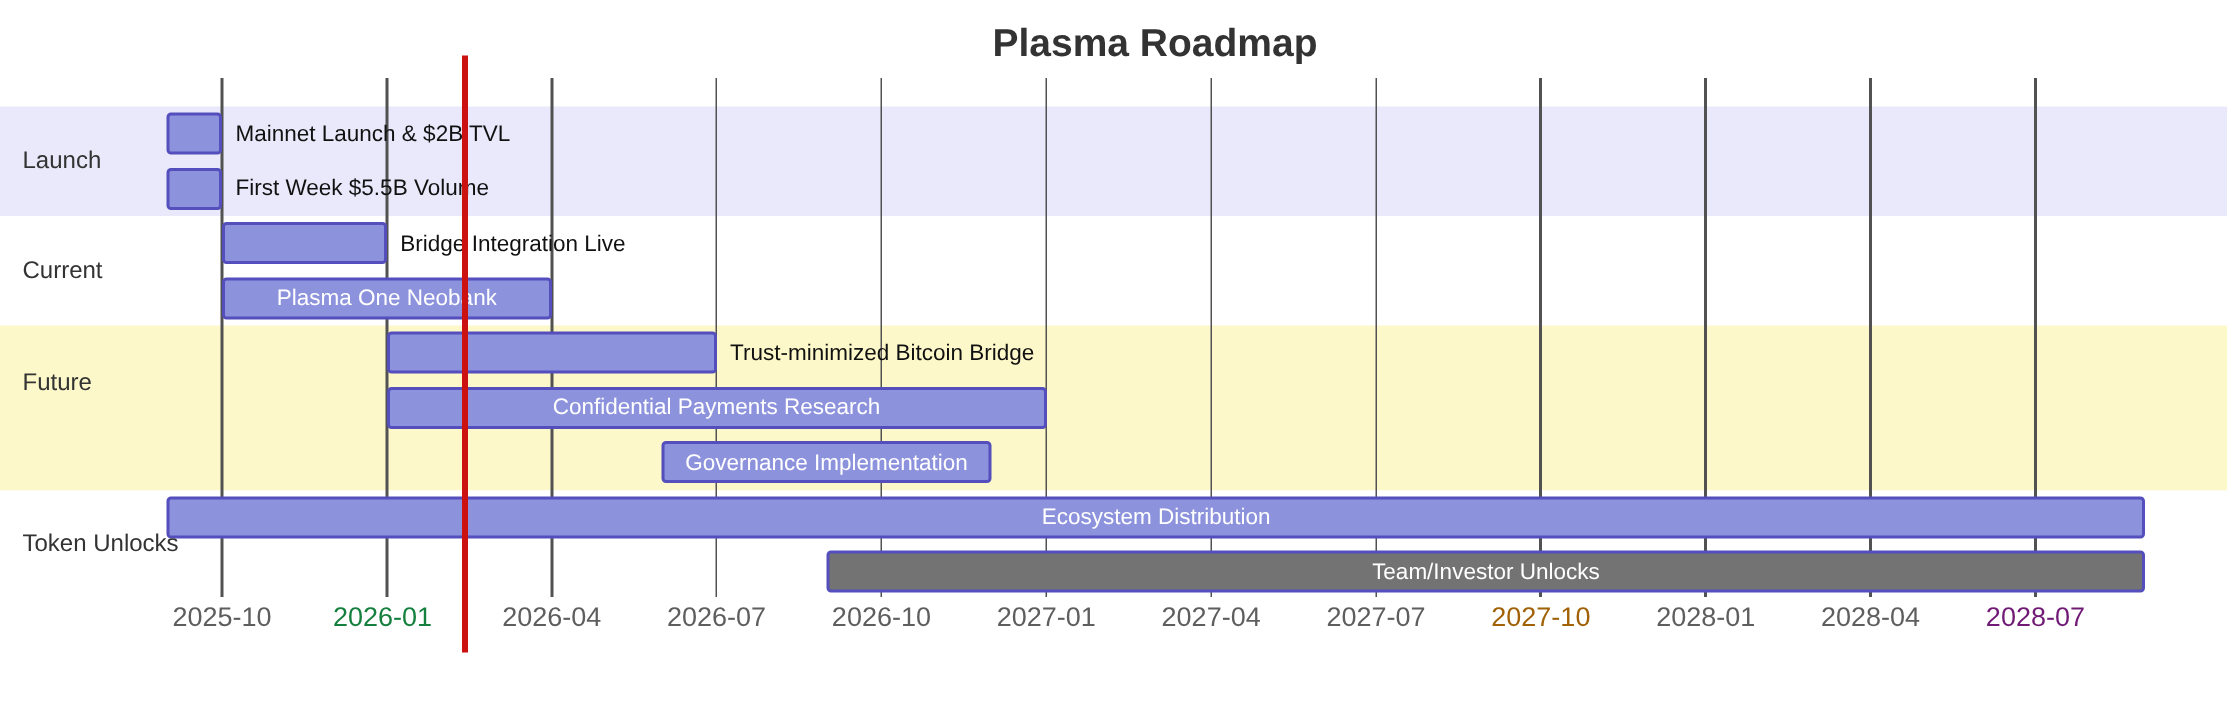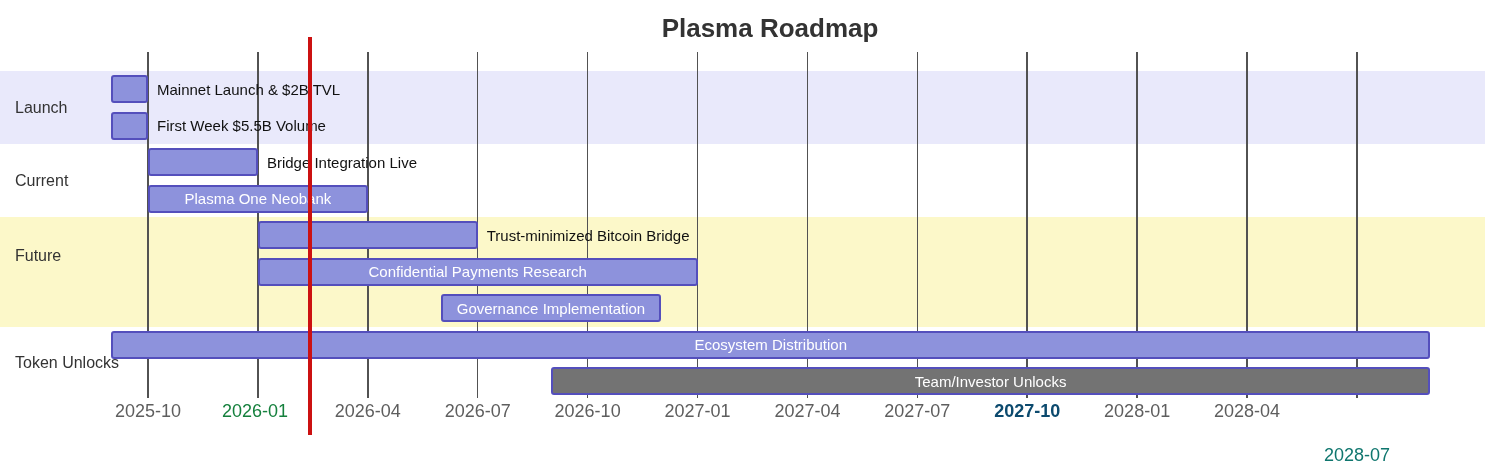--- a/index.html
+++ b/index.html
@@ -58,27 +58,27 @@
       <div class="tick-label" style="left: 477.715px; color: rgb(94, 94, 94);">2026-07</div>
       <div class="gridline" style="left: 586.87px; background: rgb(82, 82, 82);"></div>
       <div class="tick-label" style="left: 587.62px; color: rgb(94, 94, 94);">2026-10</div>
       <div class="gridline" style="left: 696.775px; background: rgb(82, 82, 82);"></div>
       <div class="tick-label" style="left: 697.525px; color: rgb(94, 94, 94);">2027-01</div>
       <div class="gridline" style="left: 806.68px; background: rgb(82, 82, 82);"></div>
       <div class="tick-label" style="left: 807.43px; color: rgb(94, 94, 94);">2027-04</div>
       <div class="gridline" style="left: 916.585px; background: rgb(82, 82, 82);"></div>
       <div class="tick-label" style="left: 917.335px; color: rgb(94, 94, 94);">2027-07</div>
       <div class="gridline" style="left: 1026.49px; background: rgb(82, 82, 82);"></div>
-      <div class="tick-label" style="left: 1027.24px; color: #0c4a6e; font-weight: bold;">2027-10</div>
+      <div class="tick-label" style="left: 1027.24px; color: #a16207;">2027-10</div>
       <div class="gridline" style="left: 1136.39px; background: rgb(82, 82, 82);"></div>
       <div class="tick-label" style="left: 1137.14px; color: rgb(94, 94, 94);">2028-01</div>
       <div class="gridline" style="left: 1246.3px; background: rgb(82, 82, 82);"></div>
       <div class="tick-label" style="left: 1247.05px; color: rgb(94, 94, 94);">2028-04</div>
       <div class="gridline" style="left: 1356.2px; background: rgb(82, 82, 82);"></div>
-      <div class="tick-label" style="left: 1356.95px; color: #0f766e; margin-top: 44px;">2028-07</div>
+      <div class="tick-label" style="left: 1356.95px; color: #701a75;">2028-07</div>
     </div>
   <div id="layer-bars">
       <div class="bar" style="left: 111.365px; top: 75px; width: 36.635px; background: rgb(141, 146, 220); border-color: rgb(84, 79, 188);"></div>
       <div class="bar" style="left: 111.365px; top: 111.5px; width: 36.635px; background: rgb(141, 146, 220); border-color: rgb(84, 79, 188);"></div>
       <div class="bar" style="left: 148px; top: 148px; width: 109.905px; background: rgb(141, 146, 220); border-color: rgb(84, 79, 188);"></div>
       <div class="bar" style="left: 148px; top: 184.5px; width: 219.81px; background: rgb(141, 146, 220); border-color: rgb(84, 79, 188);">
         <div class="bar-label-inside" style="color: rgb(255, 255, 255);">Plasma One Neobank</div>
       </div>
       <div class="bar" style="left: 257.905px; top: 221px; width: 219.81px; background: rgb(141, 146, 220); border-color: rgb(84, 79, 188);"></div>
       <div class="bar" style="left: 257.905px; top: 257.5px; width: 439.62px; background: rgb(141, 146, 220); border-color: rgb(84, 79, 188);">

